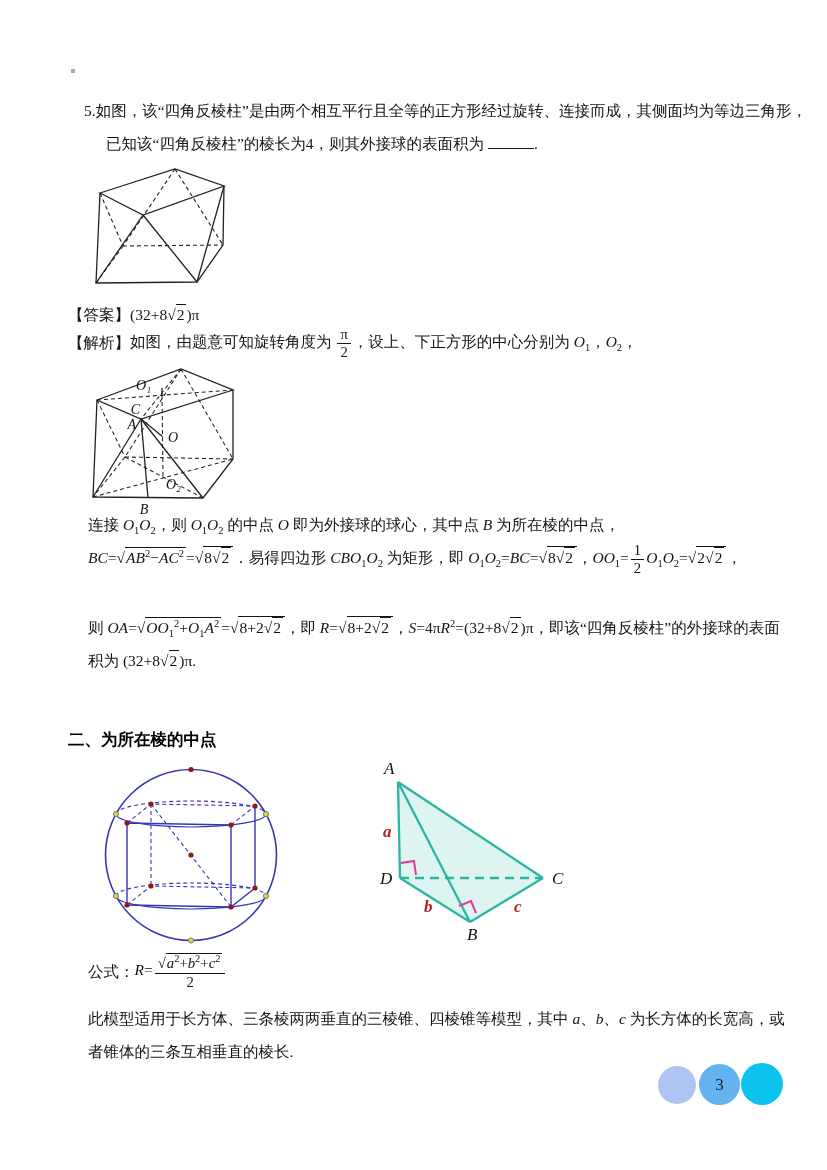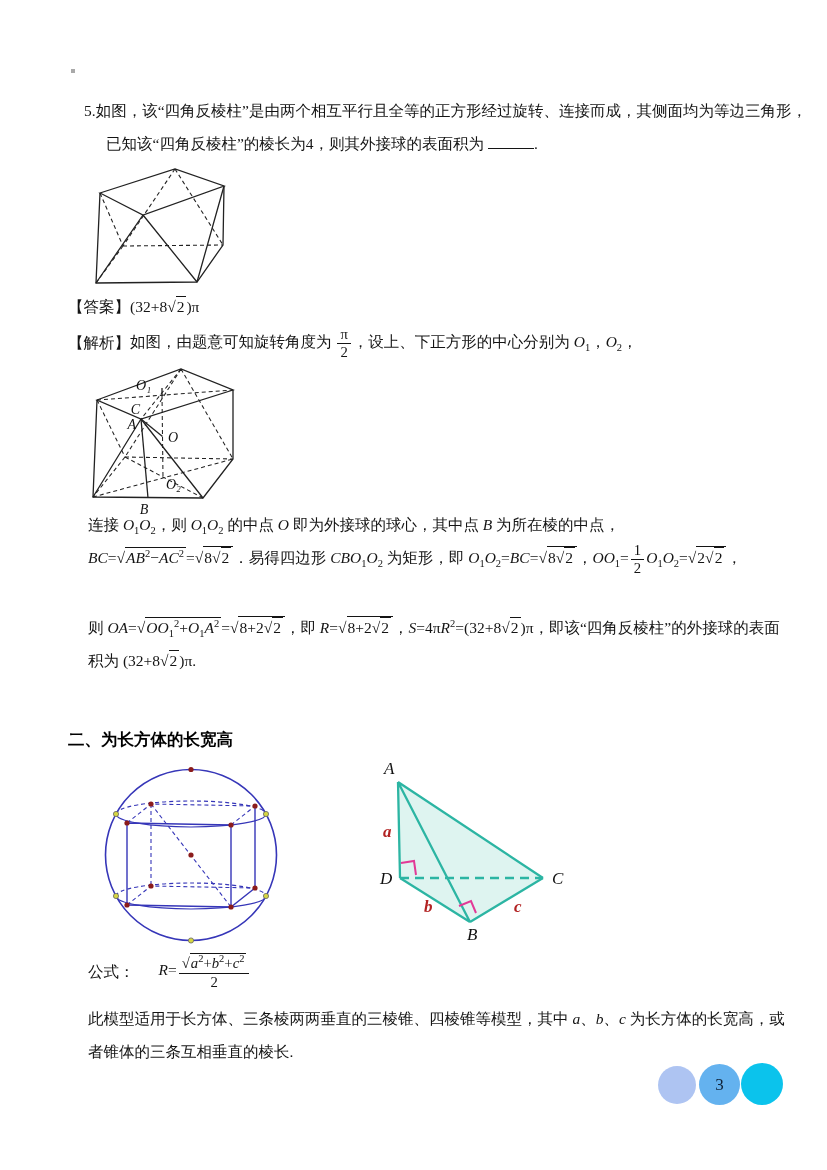--- a/index.html
+++ b/index.html
@@ -10,28 +10,28 @@
   sub,sup{font-size:10.5px;line-height:0;}
   .sqrt{display:inline-block;white-space:nowrap;line-height:1.25;}
   .rd{display:inline-block;}
   .vc{display:inline-block;border-top:1.2px solid #141414;padding:0 2px 0 1px;}
   .frac{display:inline-flex;flex-direction:column;align-items:center;vertical-align:middle;
         line-height:1.15;text-align:center;font-size:0.95em;margin:0 2px;}
   .fn{border-bottom:1.2px solid #141414;padding:0 3px;}
   .fd{padding:0 3px;}
   .blank{display:inline-block;width:46px;height:14px;border-bottom:1.3px solid #141414;}
   .prob{left:84px;top:95px;width:708px;line-height:32.5px;padding-left:22px;text-indent:-22px;}
-  .ansline{left:68px;top:294px;line-height:26px;display:flex;align-items:flex-end;}
+  .ansline{left:68px;top:302px;line-height:26px;display:flex;align-items:flex-end;}
   .analine{left:68px;top:322px;display:flex;align-items:center;height:42px;}
   .deriv{left:88px;top:508px;width:702px;}
   .docline{line-height:33px;min-height:33px;white-space:nowrap;}
   .docline.wrap{white-space:normal;line-height:33px;margin-top:34px;}
   .sec{left:68px;top:729px;font-family:"Liberation Sans","DejaVu Sans",sans-serif;
        font-weight:700;font-size:16.5px;color:#000;}
-  .formula{left:88px;top:946px;display:flex;align-items:center;height:52px;gap:24px;}
+  .formula{left:88px;top:946px;display:flex;align-items:center;height:52px;}
   .model{left:88px;top:1002px;width:702px;line-height:33px;}
   .pgc{position:absolute;border-radius:50%;display:flex;align-items:center;justify-content:center;}
   .tinydot{left:71px;top:69px;width:4px;height:4px;background:#a9a9a9;}
   svg text{font-family:"Liberation Serif","DejaVu Serif",serif;}
   .figlbl{font-style:italic;font-size:14px;fill:#111;}
 </style>
 </head>
 <body>
 
 <div class="page">
@@ -89,21 +89,21 @@
 
   <div class="abs deriv">
     <div class="docline">连接 <i>O</i><sub>1</sub><i>O</i><sub>2</sub>，则 <i>O</i><sub>1</sub><i>O</i><sub>2</sub> 的中点 <i>O</i> 即为外接球的球心，其中点 <i>B</i> 为所在棱的中点，</div>
     <div class="docline"><i>BC</i>=<span class="sqrt"><span class="rd">√</span><span class="vc"><i>AB</i><sup>2</sup>−<i>AC</i><sup>2</sup></span></span>=<span class="sqrt"><span class="rd">√</span><span class="vc">8<span class="sqrt"><span class="rd">√</span><span class="vc">2</span></span></span></span>．易得四边形 <i>CBO</i><sub>1</sub><i>O</i><sub>2</sub> 为矩形，即 <i>O</i><sub>1</sub><i>O</i><sub>2</sub>=<i>BC</i>=<span class="sqrt"><span class="rd">√</span><span class="vc">8<span class="sqrt"><span class="rd">√</span><span class="vc">2</span></span></span></span>，<i>OO</i><sub>1</sub>=<span class="frac">
           <span class="fn">1</span>
           <span class="fd">2</span>
         </span><i>O</i><sub>1</sub><i>O</i><sub>2</sub>=<span class="sqrt"><span class="rd">√</span><span class="vc">2<span class="sqrt"><span class="rd">√</span><span class="vc">2</span></span></span></span>，</div>
     <div class="docline wrap">则 <i>OA</i>=<span class="sqrt"><span class="rd">√</span><span class="vc"><i>OO</i><sub>1</sub><sup>2</sup>+<i>O</i><sub>1</sub><i>A</i><sup>2</sup></span></span>=<span class="sqrt"><span class="rd">√</span><span class="vc">8+2<span class="sqrt"><span class="rd">√</span><span class="vc">2</span></span></span></span>，即 <i>R</i>=<span class="sqrt"><span class="rd">√</span><span class="vc">8+2<span class="sqrt"><span class="rd">√</span><span class="vc">2</span></span></span></span>，<i>S</i>=4π<i>R</i><sup>2</sup>=(32+8<span class="sqrt"><span class="rd">√</span><span class="vc">2</span></span>)π，即该“四角反棱柱”的外接球的表面积为 (32+8<span class="sqrt"><span class="rd">√</span><span class="vc">2</span></span>)π.</div>
   </div>
 
-  <div class="abs sec">二、为长方体的长宽高</div>
+  <div class="abs sec">二、为所在棱的中点</div>
 
   <svg class="abs" style="left:103px;top:766px" width="180" height="186" viewBox="0 0 180 186">
     <circle cx="88" cy="89" r="85.5" fill="none" stroke="#3636b8" stroke-width="1.6"></circle>
     <g stroke="#3636b8" stroke-width="1.2" fill="none">
       <path d="M13,48 A75,13 0 0 0 163,48"></path>
       <path d="M13,48 A75,13 0 0 1 163,48" stroke-dasharray="4,3"></path>
       <path d="M13,130 A75,13 0 0 0 163,130"></path>
       <path d="M13,130 A75,13 0 0 1 163,130" stroke-dasharray="4,3"></path>
     </g>
     <g stroke="#3636b8" stroke-width="1.4" fill="none">

